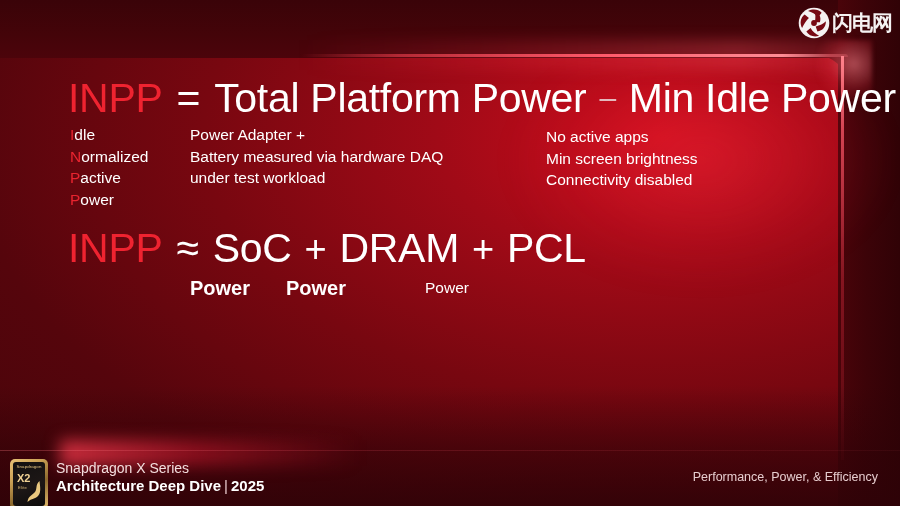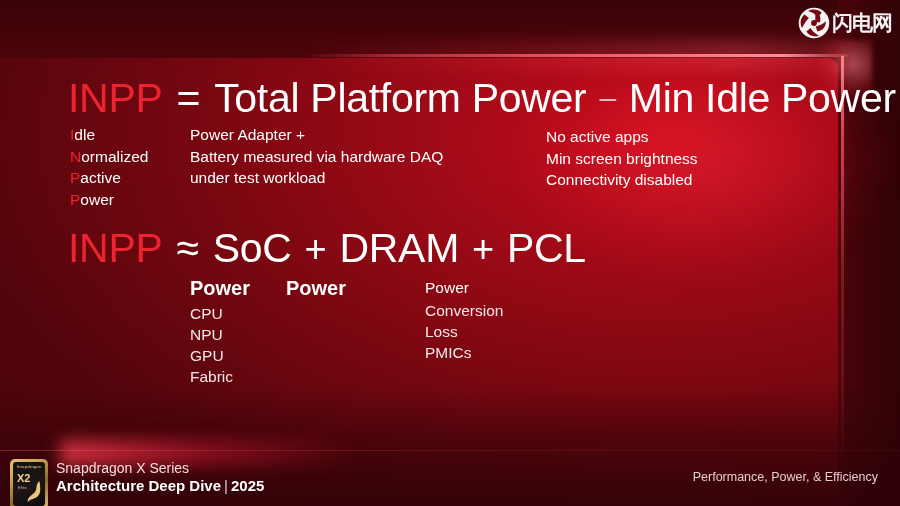--- a/index.html
+++ b/index.html
@@ -262,36 +262,29 @@
         <span class="term">SoC</span>
         <span class="op-plus">+</span>
         <span class="term">DRAM</span>
         <span class="op-plus">+</span>
         <span class="term">PCL</span>
       </div>
     </div>
 
     <div class="col col-soc">
       <div class="col-head">Power</div>
-      <div class="col-list">CPU
-NPU
-GPU
-Fabric</div>
     </div>
 
     <div class="col col-dram">
       <div class="col-head">Power</div>
       <div class="col-list"></div>
     </div>
 
     <div class="col col-pcl">
       <div class="col-head">Power</div>
-      <div class="col-list">Conversion
-Loss
-PMICs</div>
     </div>
 
 
     <div class="footer">
       <div class="footer-rule"></div>
 
       <div class="badge">
         <div class="badge-inner">
           <div class="badge-top">Snapdragon</div>
           <div class="badge-x2">X2</div>

